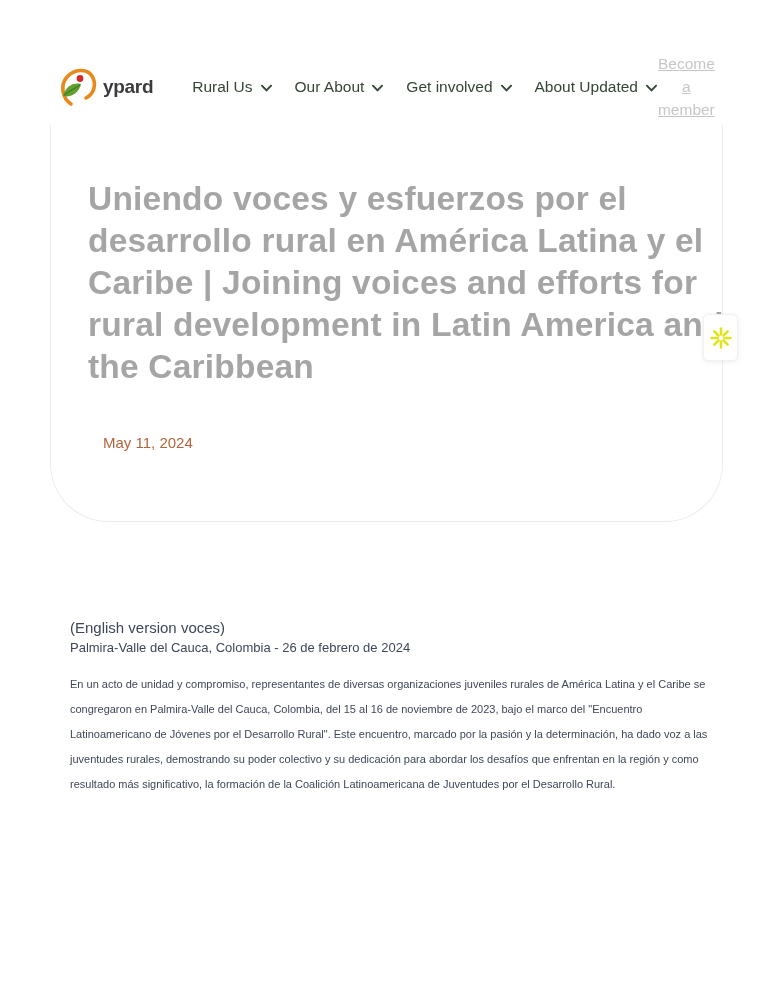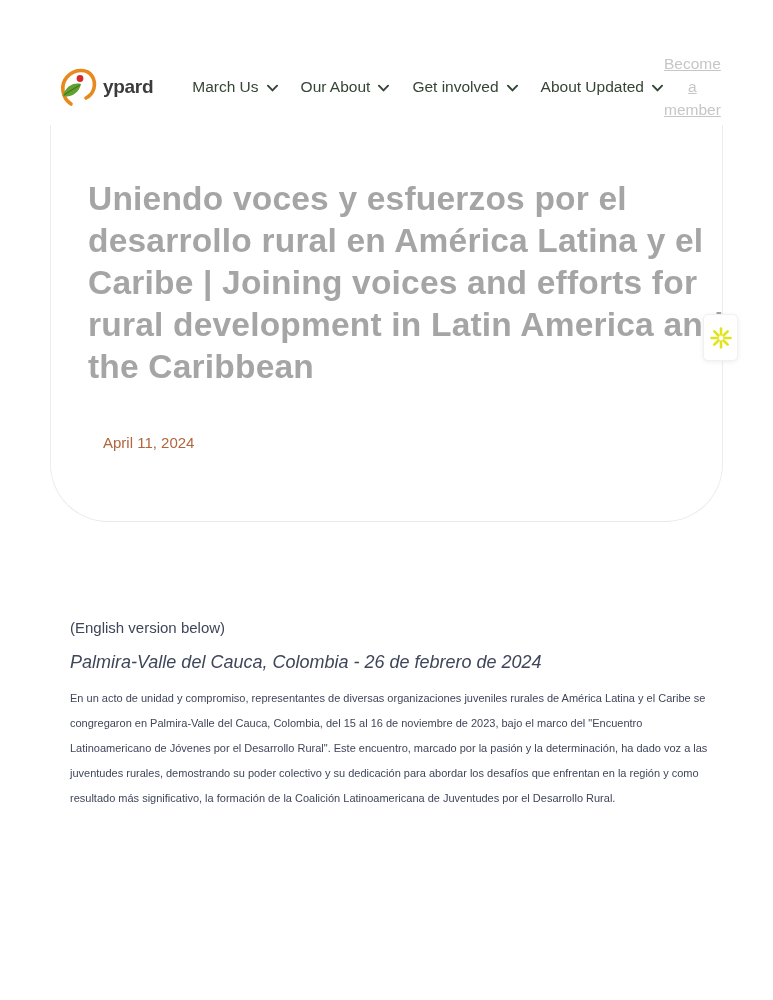--- a/index.html
+++ b/index.html
@@ -116,25 +116,23 @@
     font-style: italic;
     color: #272d49;
   }
   .note {
     margin-top: 30px;
     font-size: 15px;
     line-height: 20px;
     color: #3e4659;
   }
   .dateline {
-    margin-top: 14px;
-    font-size: 18px;
+    font-size: 13px;
     line-height: 20px;
     color: #3e4659;
-    font-style: italic;
   }
   .paragraph {
     margin-top: 14px;
     font-size: 11px;
     line-height: 25px;
     color: #3e4659;
   }
 </style>
 </head>
 <body>
@@ -151,21 +149,21 @@
         <path d="M 7 30 C 13 26, 18 23, 23 20" fill="none" stroke="#3e7a1f" stroke-width="1.2"></path>
 
         <circle cx="23" cy="13.5" r="3.4" fill="#d42a2a"></circle>
       </svg>
     </span>
     <span class="logo-text">ypard</span>
   </div>
 
   <div class="nav">
     <div class="nav-item">
-      <span>March Us</span>
+      <span>Rural Us</span>
       <span class="chev">
         <svg width="13" height="11" viewBox="0 0 14 12">
             <polyline points="2,4 7,9.2 12,4" fill="none" stroke="#344435" stroke-width="2.1" stroke-linecap="round" stroke-linejoin="round"></polyline>
           </svg>
       </span>
     </div>
     <div class="nav-item">
       <span>Our About</span>
       <span class="chev">
         <svg width="13" height="11" viewBox="0 0 14 12">
@@ -189,37 +187,37 @@
           </svg>
       </span>
     </div>
   </div>
 
   <div class="cta">Become a member</div>
 </div>
 
 <div class="hero-card">
   <h1 class="hero-title">Uniendo voces y esfuerzos por el desarrollo rural en América Latina y el Caribe | Joining voices and efforts for rural development in Latin America and the Caribbean</h1>
-  <p class="hero-date">April 11, 2024</p>
+  <p class="hero-date">May 11, 2024</p>
 </div>
 
 <div class="side-widget">
   <span style="display:inline-flex;">
     <svg width="24" height="24" viewBox="0 0 24 24">
       <g stroke="#e2e41a" stroke-width="2.6" stroke-linecap="round">
         <line x1="12" y1="2.5" x2="12" y2="8.5"></line>
         <line x1="12" y1="15.5" x2="12" y2="21.5"></line>
         <line x1="2.5" y1="12" x2="8.5" y2="12"></line>
         <line x1="15.5" y1="12" x2="21.5" y2="12"></line>
         <line x1="5.3" y1="5.3" x2="9.5" y2="9.5"></line>
         <line x1="14.5" y1="14.5" x2="18.7" y2="18.7"></line>
         <line x1="18.7" y1="5.3" x2="14.5" y2="9.5"></line>
         <line x1="9.5" y1="14.5" x2="5.3" y2="18.7"></line>
       </g>
     </svg>
   </span>
 </div>
 
 <div class="article">
-  <p class="note">(English version below)</p>
+  <p class="note">(English version voces)</p>
   <p class="dateline">Palmira-Valle del Cauca, Colombia - 26 de febrero de 2024</p>
   <p class="paragraph">En un acto de unidad y compromiso, representantes de diversas organizaciones juveniles rurales de América Latina y el Caribe se congregaron en Palmira-Valle del Cauca, Colombia, del 15 al 16 de noviembre de 2023, bajo el marco del "Encuentro Latinoamericano de Jóvenes por el Desarrollo Rural". Este encuentro, marcado por la pasión y la determinación, ha dado voz a las juventudes rurales, demostrando su poder colectivo y su dedicación para abordar los desafíos que enfrentan en la región y como resultado más significativo, la formación de la Coalición Latinoamericana de Juventudes por el Desarrollo Rural.</p>
 </div>
 
 </body></html>

